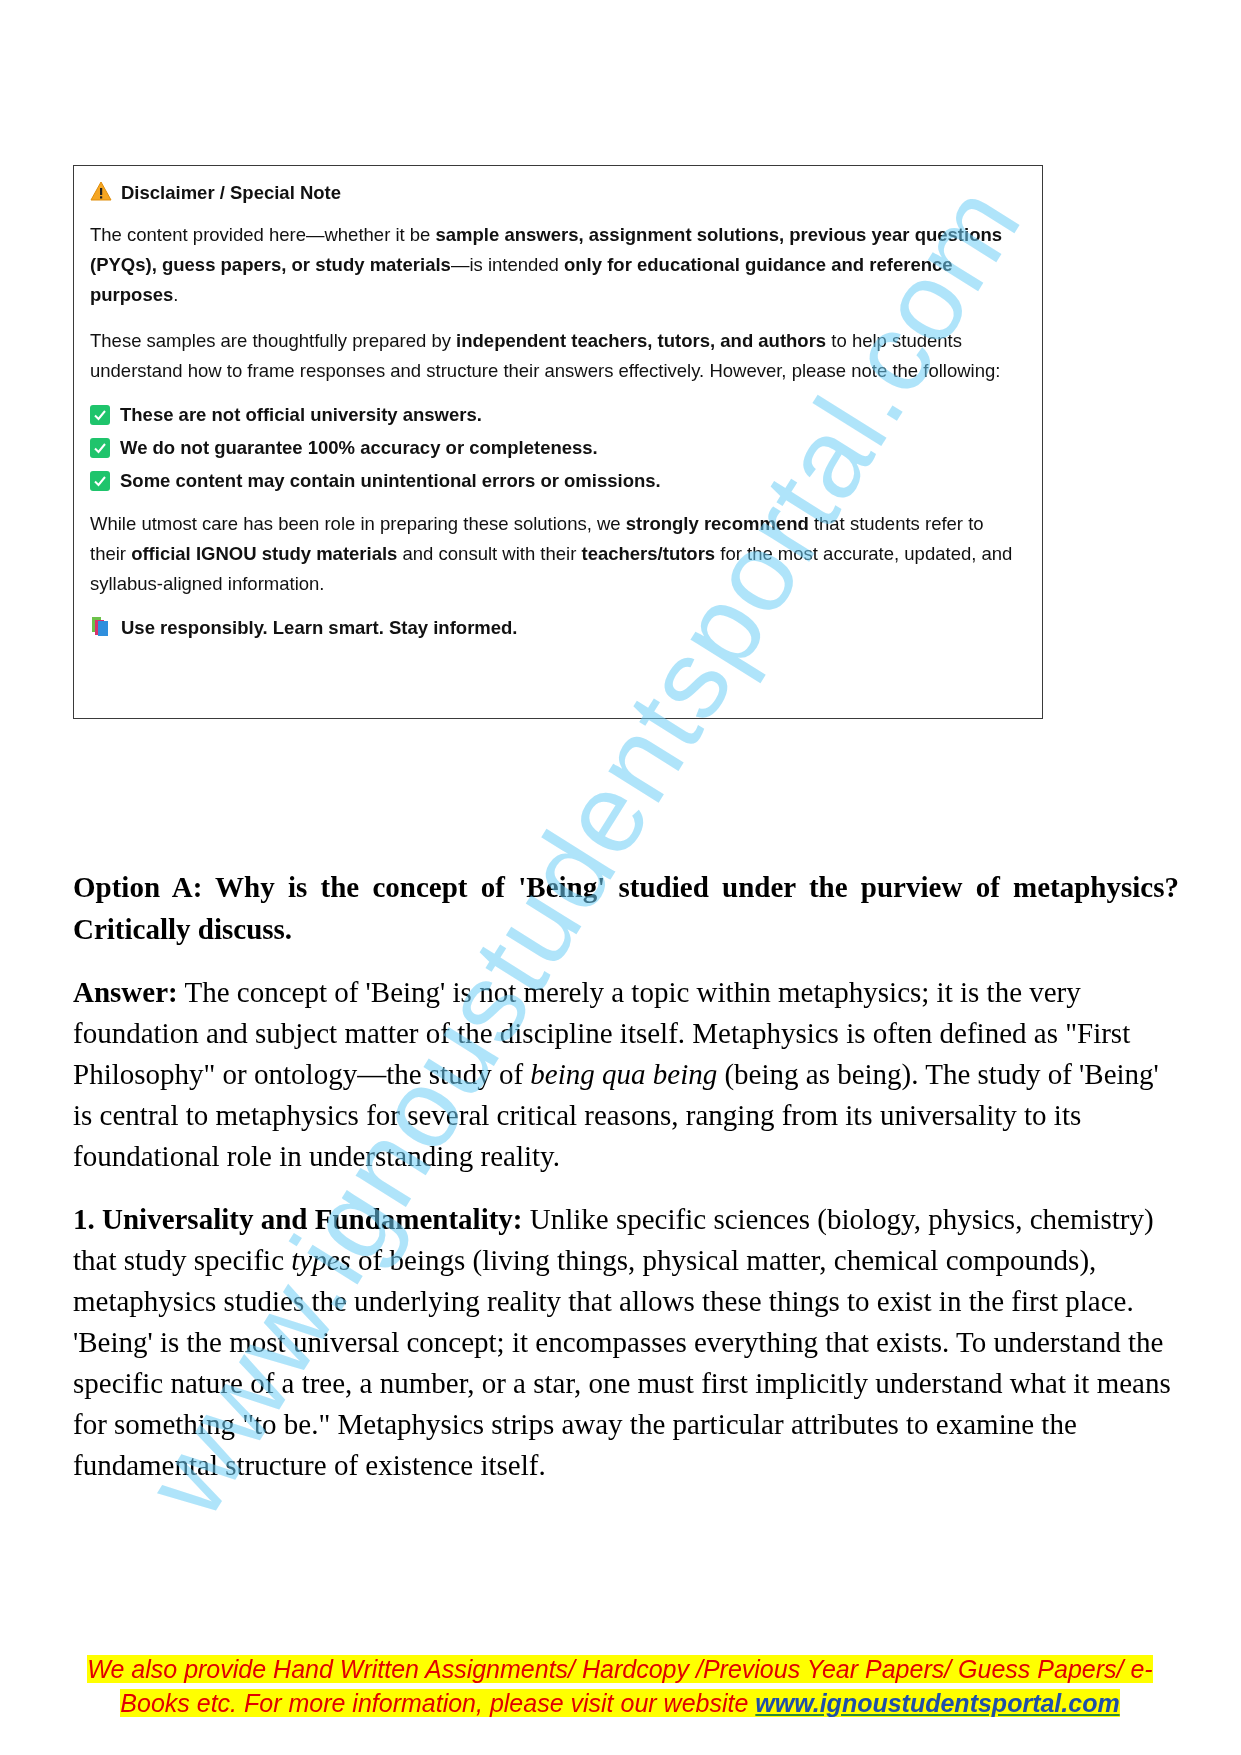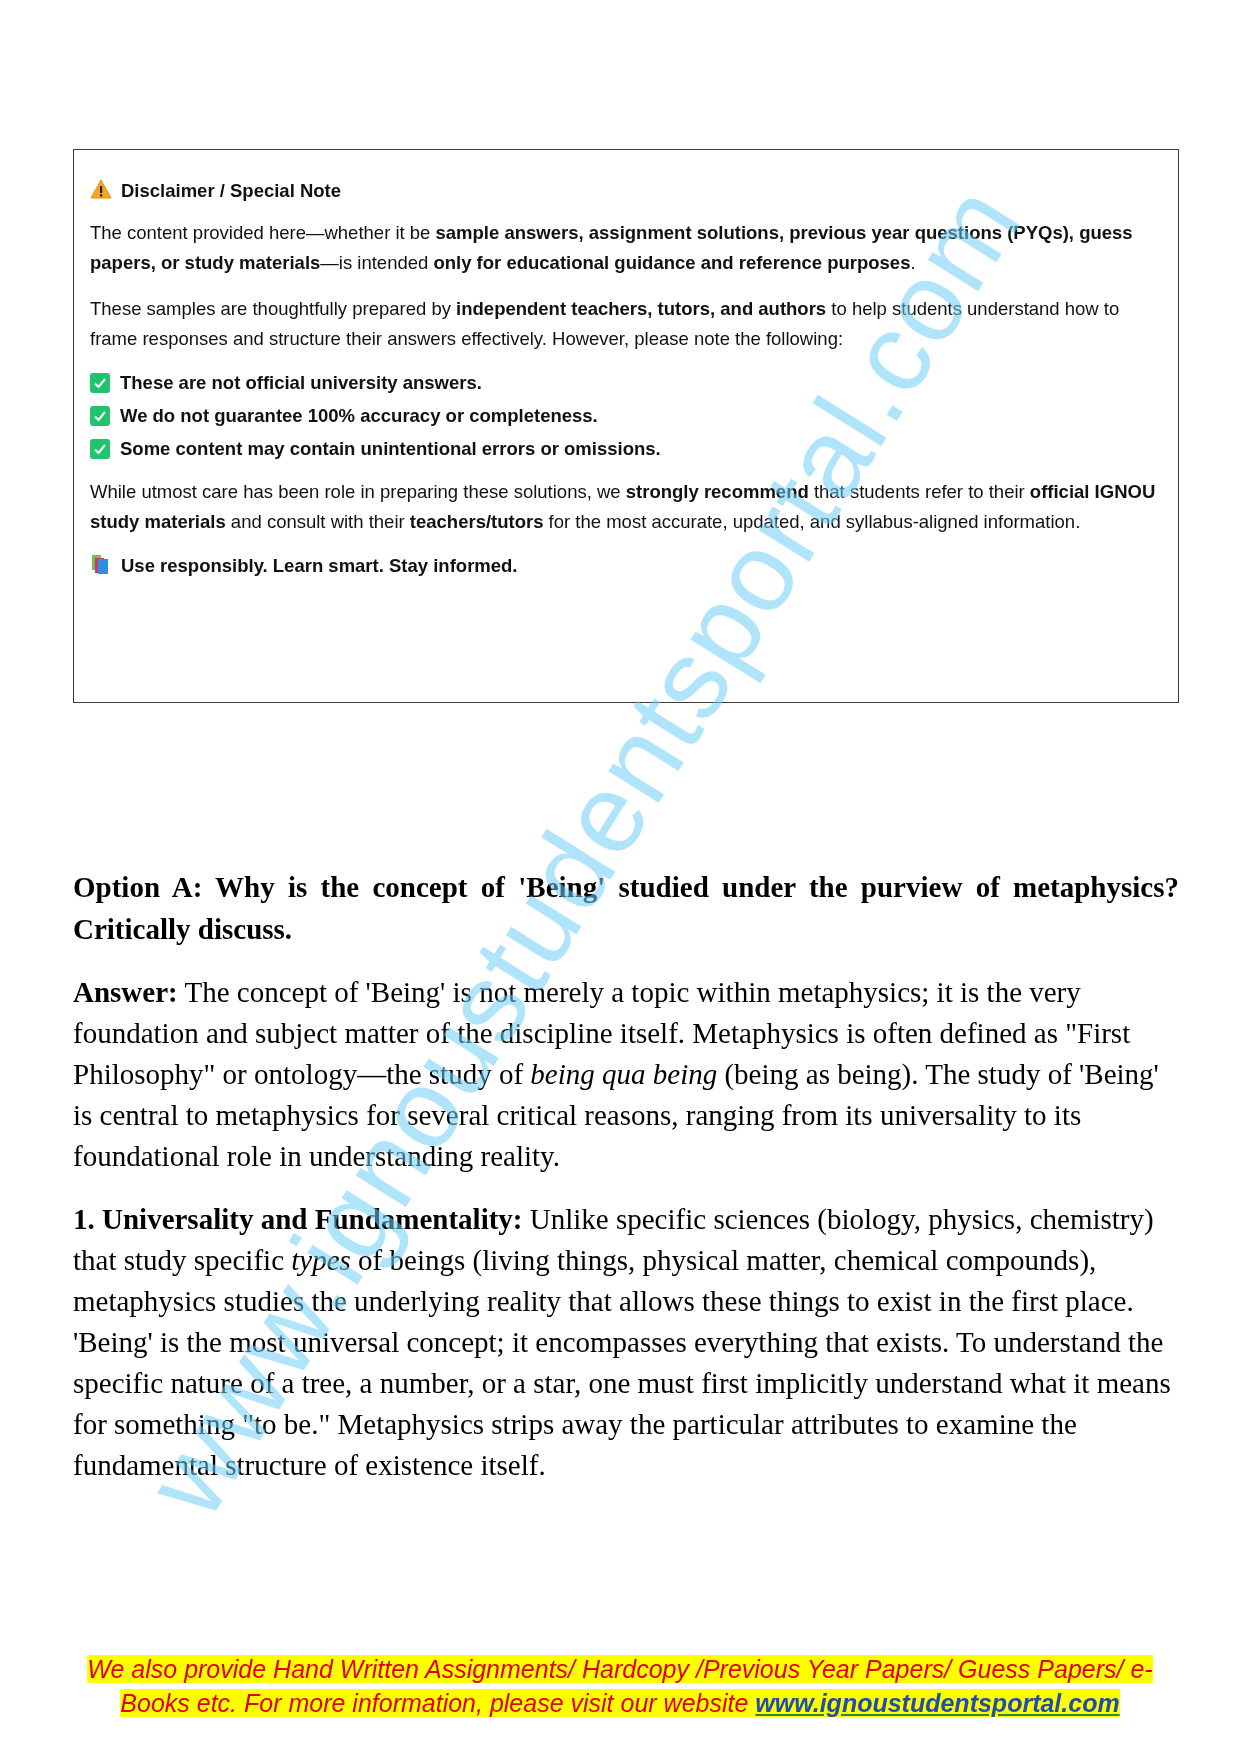--- a/index.html
+++ b/index.html
@@ -1,24 +1,24 @@
 <!DOCTYPE html>
 <html><head>
 <meta charset="utf-8">
 <style>
   html, body { margin: 0; padding: 0; background: #ffffff; }
   body { width: 1241px; height: 1755px; position: relative; overflow: hidden; }
   .page { position: absolute; inset: 0; }
 
   
   .disclaimer {
-    position: absolute; left: 73px; top: 149px; width: 1106px; height: 554px;
+    position: absolute; left: 73px; top: 165px; width: 970px; height: 554px;
     border: 1.5px solid #3a3a3a; box-sizing: border-box;
     font-family: "Liberation Sans", sans-serif; color: #111; font-size: 18.5px;
-    padding: 28px 18px 0 16px;
+    padding: 14px 18px 0 16px;
   }
   .disc-title { display: flex; align-items: center; font-weight: bold; font-size: 18.5px; height: 26px; }
   .warn-icon { width: 22px; height: 20px; margin-right: 9px; }
   .disc-p { line-height: 30px; margin: 0; }
   .p1 { margin-top: 14px; }
   .p2 { margin-top: 16px; }
   .checks { margin-top: 12px; }
   .check-row { display: flex; align-items: center; height: 33px; font-weight: bold; }
   .check-icon {
     width: 20px; height: 20px; background: #1fc46c; border-radius: 3px; margin-right: 10px;

